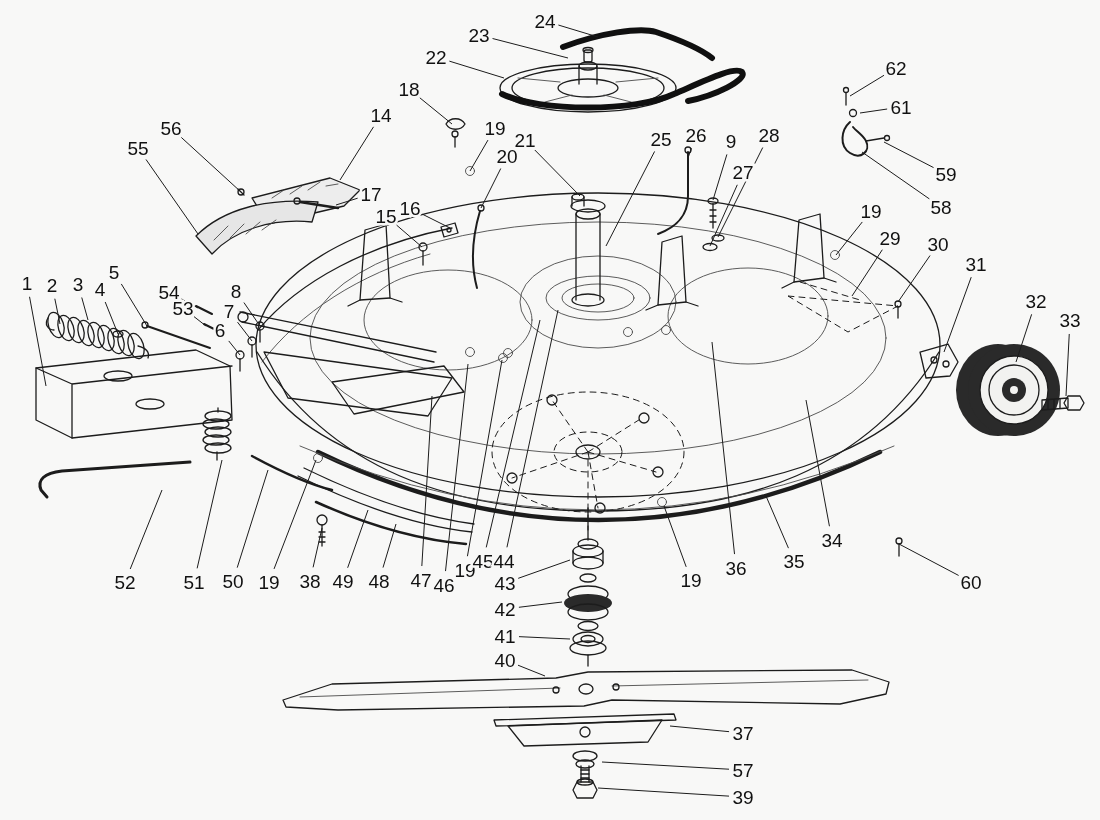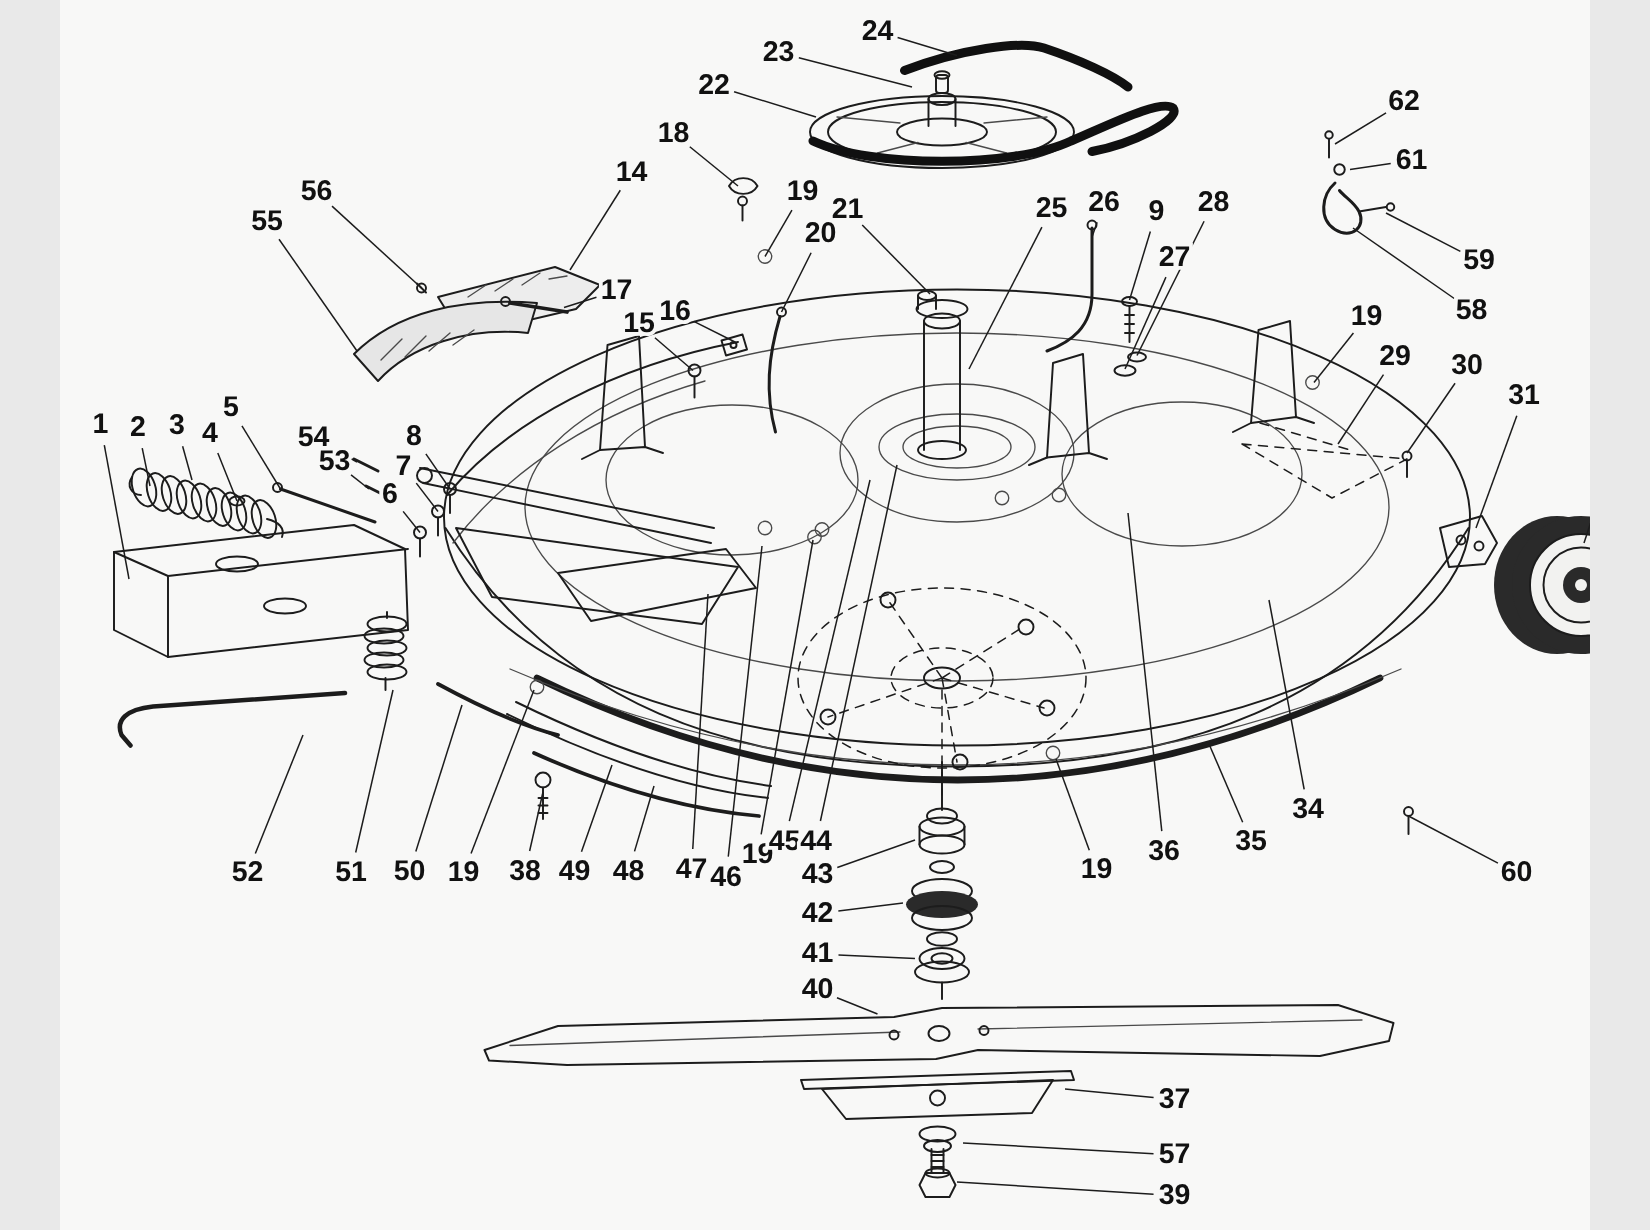--- a/index.html
+++ b/index.html
@@ -1,24 +1,23 @@
 <!DOCTYPE html>
 <html style="--line: #1c1c1c; --background: #f8f8f7; --label: #111111;"><head>
 <meta charset="utf-8">
 <title>Exploded Parts Diagram</title>
 <style>
   html,body { margin:0; padding:0; background:#e9e9e9; }
   .stage {
     position:relative;
-    width:1020px; height:820px;
+    width:1100px; height:820px;
     margin:0 auto;
     background:var(--background,#f8f8f7);
     font-family:"Liberation Sans", sans-serif;
     overflow:hidden;
-    font-weight:bold;
   }
   svg { display:block; width:1100px; height:820px; }
   .ln   { fill:none; stroke:var(--line,#1c1c1c); stroke-width:1.3; stroke-linecap:round; stroke-linejoin:round; }
   .thin { stroke-width:0.9; stroke:#4a4a4a; }
   .thick{ stroke-width:4.5; }
   .belt { fill:none; stroke:#101010; stroke-width:6; stroke-linecap:round; }
   .dash { stroke-dasharray:6 5; stroke-width:1; }
   .leader { stroke:var(--line,#333); stroke-width:1; fill:none; }
   .callout-label {
     font-family:"Liberation Sans", sans-serif;

